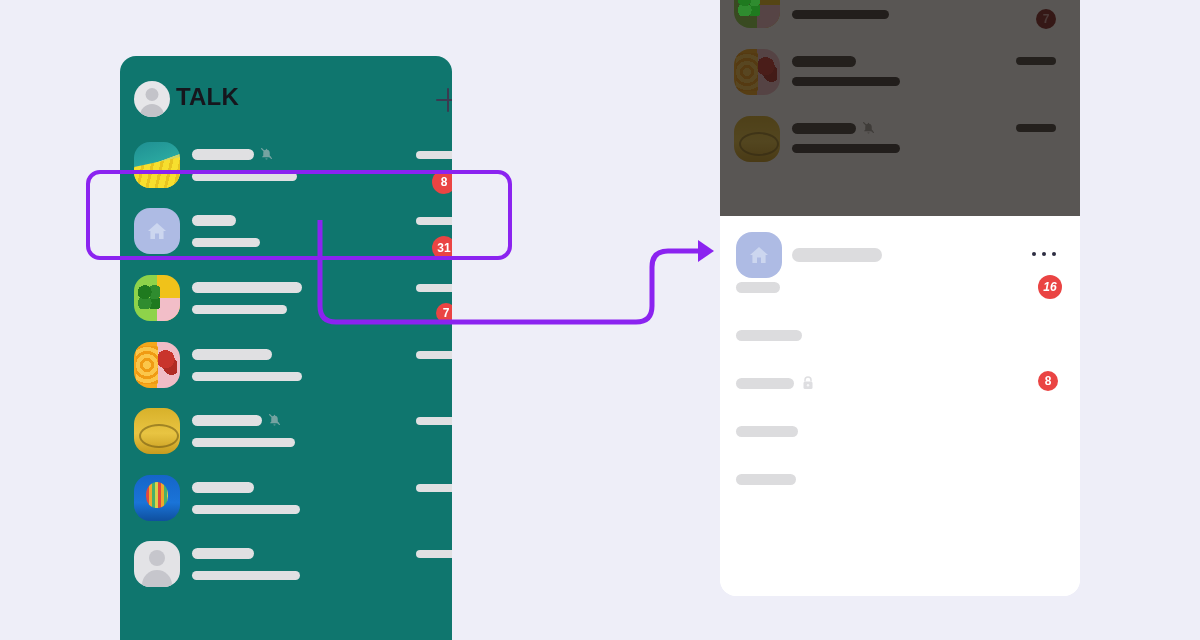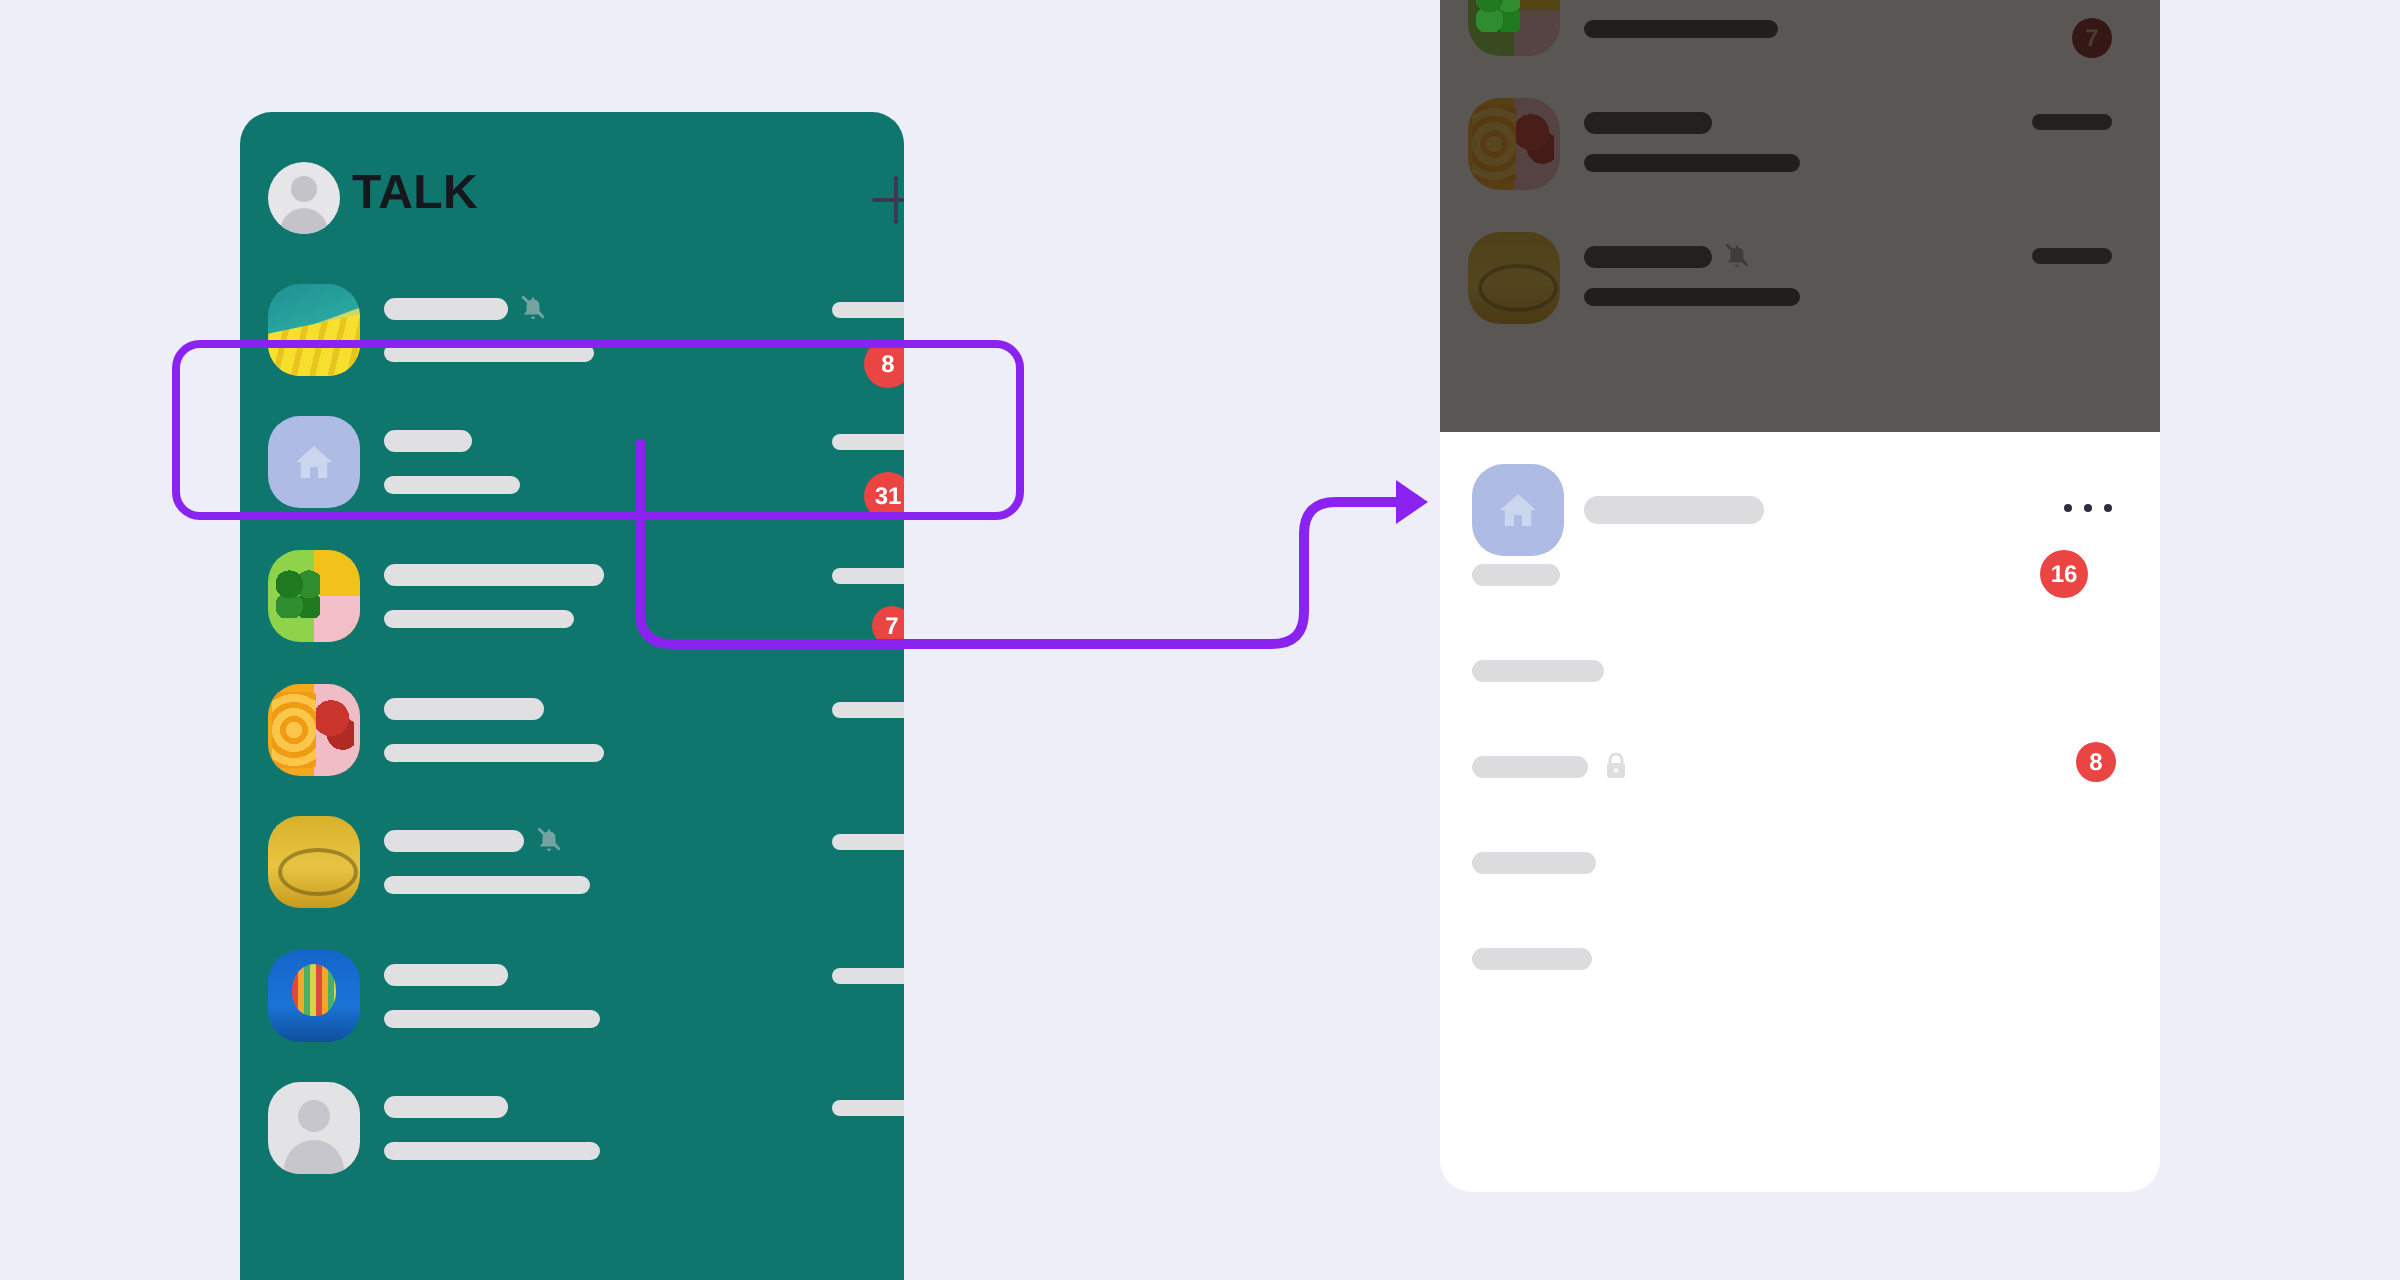--- a/index.html
+++ b/index.html
@@ -279,21 +279,21 @@
         <div class="title-sk"></div>
         <div class="dots">
           <i style="left:0"></i>
           <i style="left:10px"></i>
           <i style="left:20px"></i>
         </div>
       </div>
       <div id="sheet-items">
           <div class="sheet-item" style="top: 58px;">
             <span class="lbl" style="width: 44px;"></span>
-            <div class="badge" style="width: 24px; height: 24px; right: 36px; top: 1px;">16</div>
+            <div class="badge" style="width: 24px; height: 24px; right: 18px; top: 1px; font-style: italic;">16</div>
           </div>
           <div class="sheet-item" style="top: 106px;">
             <span class="lbl" style="width: 66px;"></span>
           </div>
           <div class="sheet-item" style="top: 154px;">
             <span class="lbl" style="width: 58px;"></span>
             <svg width="12" height="14" viewBox="0 0 16 18" class="lock-ico" style="left: 82px; top: 6px;">
               <path d="M4 7V5a4 4 0 0 1 8 0v2" stroke="#d4d4d7" stroke-width="2" fill="none"></path>
               <rect x="2" y="7" width="12" height="10" rx="2" fill="#d4d4d7"></rect>
               <circle cx="8" cy="12" r="1.6" fill="#f4f4f6"></circle>

